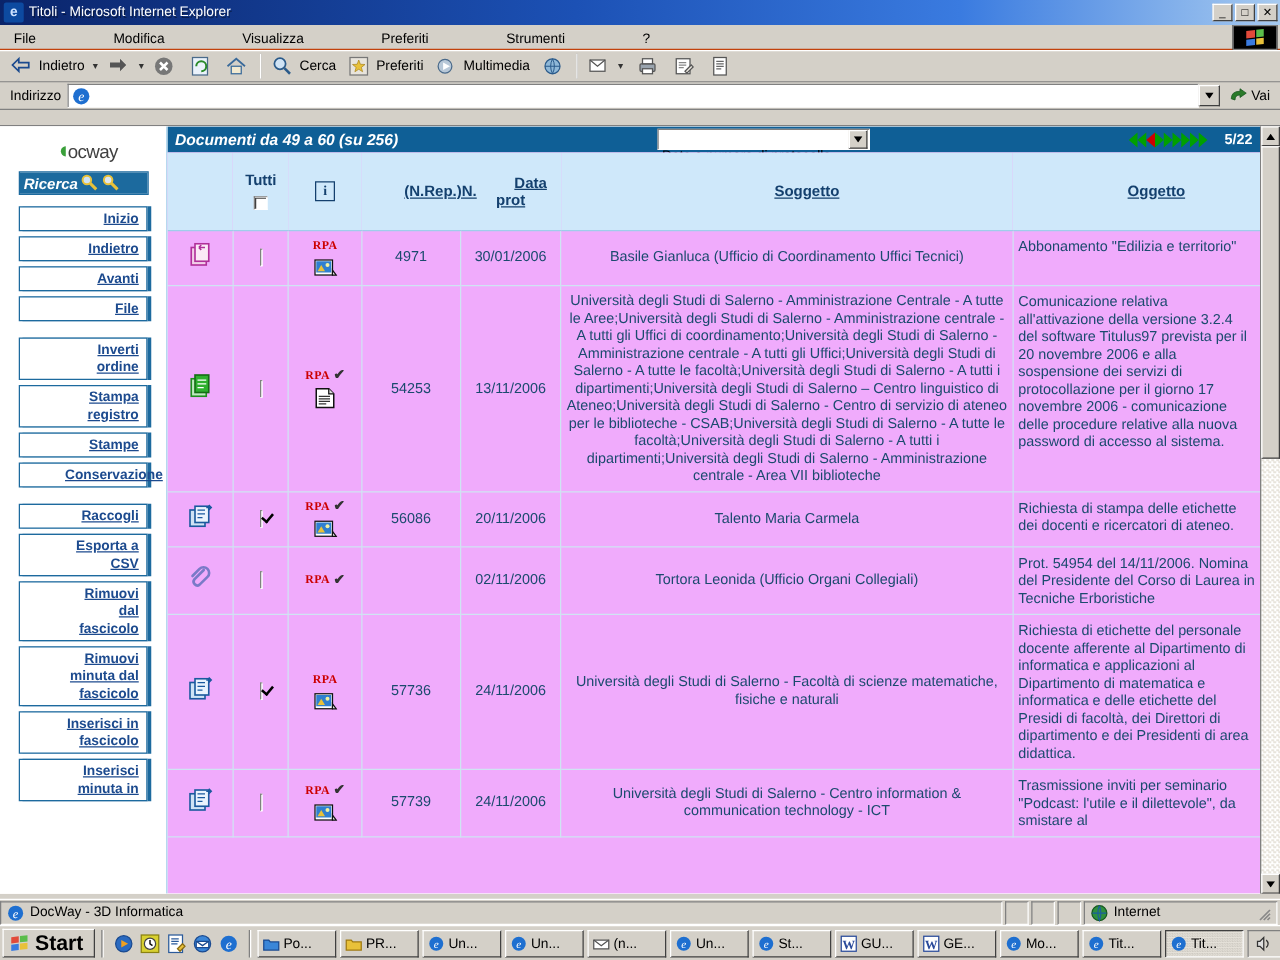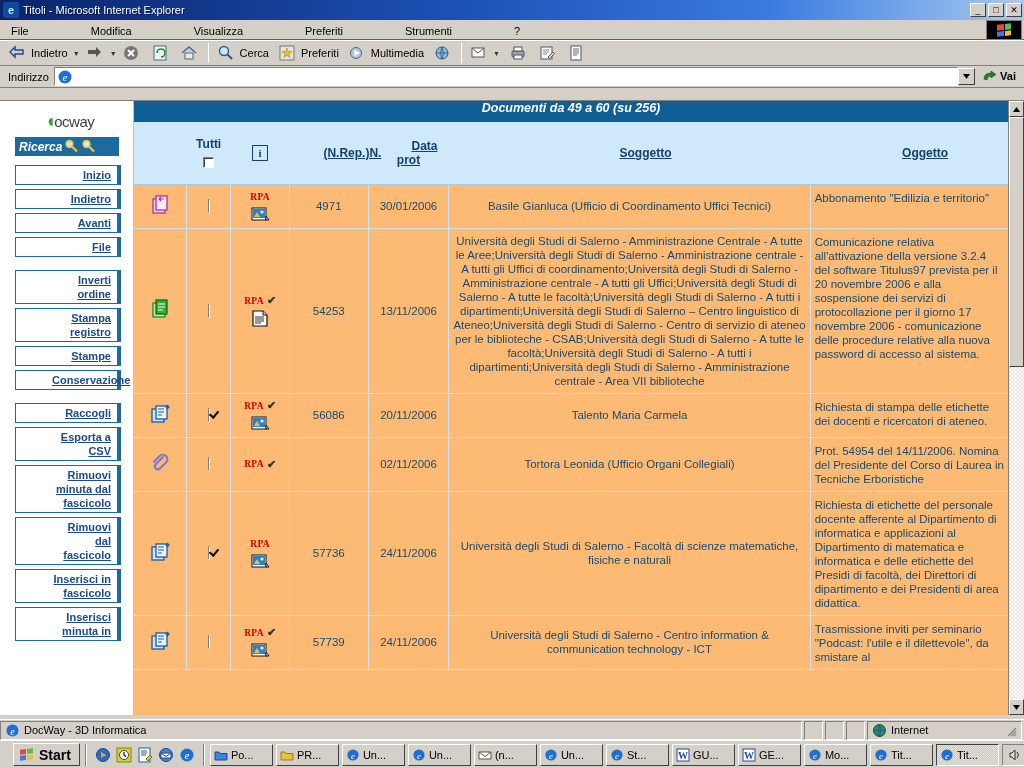--- a/index.html
+++ b/index.html
@@ -96,21 +96,21 @@
     display: flex; align-items: center; padding-left: 2px; gap: 3px;
     font-size: 11px; overflow: hidden; white-space: nowrap;
   }
   .addr-input .url { overflow: hidden; white-space: nowrap; }
   .addr-drop {
     width: 17px; height: 17px; background: #d4d0c8;
     border: 1px solid; border-color: #fff #404040 #404040 #fff;
     display:flex;align-items:center;justify-content:center;
     margin-right:1px;
   }
-  .go-btn { display:flex; align-items:flex-start; gap:2px; padding:0 6px; font-size: 11px; font-weight: bold;}
+  .go-btn { display:flex; align-items:center; gap:2px; padding:0 6px; font-size: 11px;}
 
   
   .viewport {
     position: absolute; left: 0; top: 100px;
     width: 1024px; height: 615px;
     background: #fff;
     border-top: 1px solid #808080;
     display: flex;
     overflow: hidden;
   }
@@ -184,21 +184,21 @@
   
   .main {
     flex: 1 1 auto;
     border-left: 1px solid #9ecdea;
     display: flex; flex-direction: column;
     overflow: hidden;
   }
   .res-head {
     background: #0f5f96; color: #fff;
     height: 21px; display: flex; align-items: center;
-    padding: 0 6px; gap: 8px; flex-direction: column;
+    padding: 0 6px; gap: 8px;
   }
   .res-head .count {
     font-style: italic; font-weight: bold; font-size: 12.5px;
     white-space: nowrap; flex: 0 0 auto;
   }
   .res-head .spacer { flex: 1 1 auto; }
   .sortsel {
     background: #fff; color: #000;
     border: 1px solid; border-color: #808080 #fff #fff #808080;
     height: 17px; font-size: 11px;
@@ -211,21 +211,21 @@
     border: 1px solid; border-color: #fff #404040 #404040 #fff;
     display:flex;align-items:center;justify-content:center; margin-right:1px;
   }
   .pager { display: flex; align-items: center; gap: 0px; }
   .pager .tri { width: 0; height: 0; border-top: 6px solid transparent; border-bottom: 6px solid transparent; }
   .pager .tri.l { border-right: 7px solid #00a000; }
   .pager .tri.r { border-left: 7px solid #00a000; }
   .pager .tri.cur { border-right: 7px solid #d00000; }
   .pager .pg { font-weight: bold; font-size: 11.5px; margin-left: 14px; color:#fff;}
 
-  .tbl-wrap { flex: 1 1 auto; overflow: hidden; background: #fdba74; }
+  .tbl-wrap { flex: 1 1 auto; overflow: hidden; background: #f0abfc; }
   table.results { border-collapse: collapse; width: 100%; table-layout: fixed; }
   table.results th {
     background: #cfe8fa;
     color: #14406e;
     font-size: 12px;
     font-weight: bold;
     height: 62px;
     vertical-align: middle;
     border-bottom: 1px solid #9ecdea;
     padding: 0 2px;
@@ -296,21 +296,21 @@
     position: absolute; left: 0; bottom: 0; width: 1024px; height: 28px;
     background: #d4d0c8;
     border-top: 1px solid #fff;
     display: flex; align-items: center; padding: 0 2px; gap: 3px;
   }
   .startbtn {
     height: 23px; display: flex; align-items: center; gap: 3px;
     padding: 0 8px 0 4px;
     background: #d4d0c8;
     border: 1px solid; border-color: #fff #404040 #404040 #fff;
-    font-weight: bold; font-size: 14px; margin-left: 11px;
+    font-weight: bold; font-size: 17px;
   }
   .tb-div { width: 2px; height: 22px; border-left: 1px solid #808080; border-right: 1px solid #fff; margin: 0 2px;}
   .qlaunch { display: flex; align-items: center; gap: 5px; padding: 0 3px;}
   .taskbtn {
     height: 22px; min-width: 63px; max-width: 63px;
     display: flex; align-items: center; gap: 3px;
     padding: 0 3px;
     background: #d4d0c8;
     border: 1px solid; border-color: #fff #404040 #404040 #fff;
     font-size: 11px; overflow: hidden; white-space: nowrap;
@@ -555,24 +555,24 @@
               <a>Conservazione</a>
             </div>
           <div class="gap"></div>
           <div class="navbtn">
               <a>Raccogli</a>
             </div>
           <div class="navbtn">
               <a>Esporta a CSV</a>
             </div>
           <div class="navbtn">
+              <a>Rimuovi dal fascicolo</a>
+            </div>
+          <div class="navbtn">
               <a>Rimuovi minuta dal fascicolo</a>
-            </div>
-          <div class="navbtn">
-              <a>Rimuovi dal fascicolo</a>
             </div>
           <div class="navbtn">
               <a>Inserisci in fascicolo</a>
             </div>
           <div class="navbtn">
               <a>Inserisci minuta in</a>
             </div>
         </div>
       </div>
 

